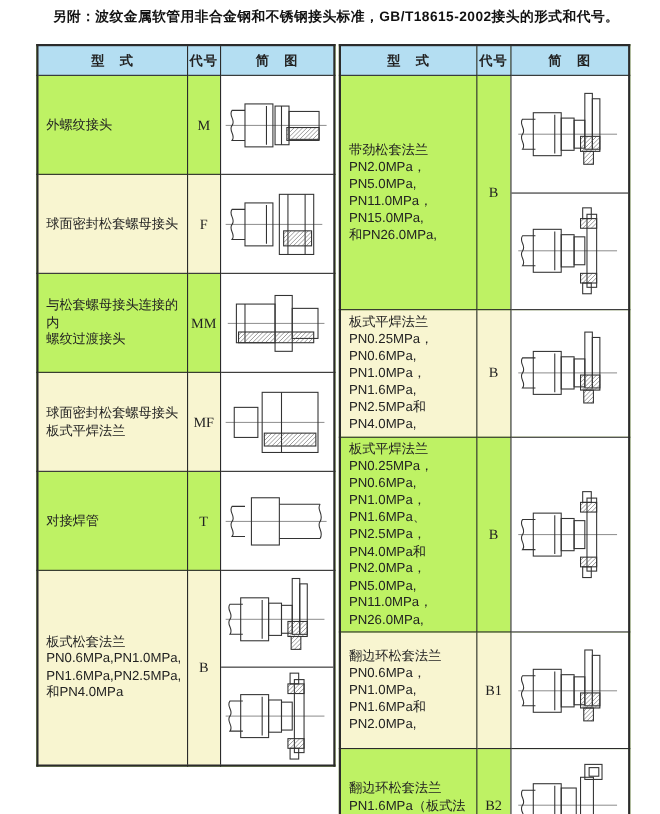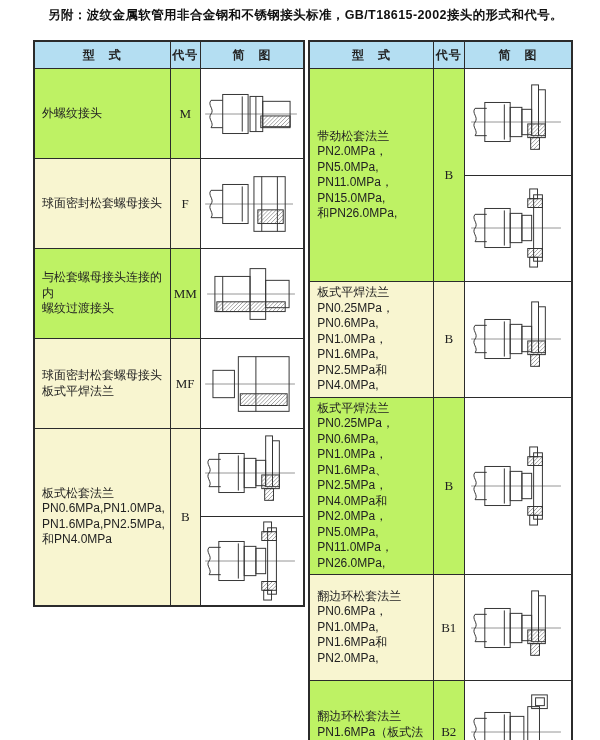--- a/index.html
+++ b/index.html
@@ -202,20 +202,40 @@
                   <line class="hl" x1="73" y1="64" x2="85" y2="52"></line>
                   <line class="hl" x1="77" y1="64" x2="86" y2="55"></line>
                   <line class="hl" x1="81" y1="64" x2="86" y2="59"></line>
                   <line class="hl" x1="85" y1="64" x2="86" y2="63"></line>
                   <rect x="38" y="52" width="48" height="12"></rect>
                 </svg>
               </div>
             </div>
           </td>
         </tr>
+        <tr style="height: 90px;">
+          <td class="type">
+            <span class="tline">对接焊管</span>
+          </td>
+          <td class="code">T</td>
+          <td class="sketch">
+            <div class="sketch-stack" style="height: 88px;">
+              <div class="sketch-sub">
+                <svg class="sk" viewBox="0 0 100 84" width="100" height="82" preserveAspectRatio="xMidYMid meet">
+                  <line class="cl" x1="2" y1="42" x2="96" y2="42"></line>
+                  <path d="M 20 28 H 8 c -4 5 4 9 0 14 c -4 5 4 9 0 14 H 20"></path>
+                  <rect x="26" y="20" width="26" height="44"></rect>
+                  <line x1="52" y1="26" x2="90" y2="26"></line>
+                  <line x1="52" y1="58" x2="90" y2="58"></line>
+                  <path d="M 90 26 c -4 5 4 9 0 16 c -4 5 4 9 0 16"></path>
+                </svg>
+              </div>
+            </div>
+          </td>
+        </tr>
         <tr style="height: 177px;">
           <td class="type hl-bg">
             <span class="tline">板式松套法兰</span>
             <span class="tline">PN0.6MPa,PN1.0MPa,</span>
             <span class="tline">PN1.6MPa,PN2.5MPa,</span>
             <span class="tline">和PN4.0MPa</span>
           </td>
           <td class="code hl-bg">B</td>
           <td class="sketch">
             <div class="sketch-stack" style="height: 175px;">

